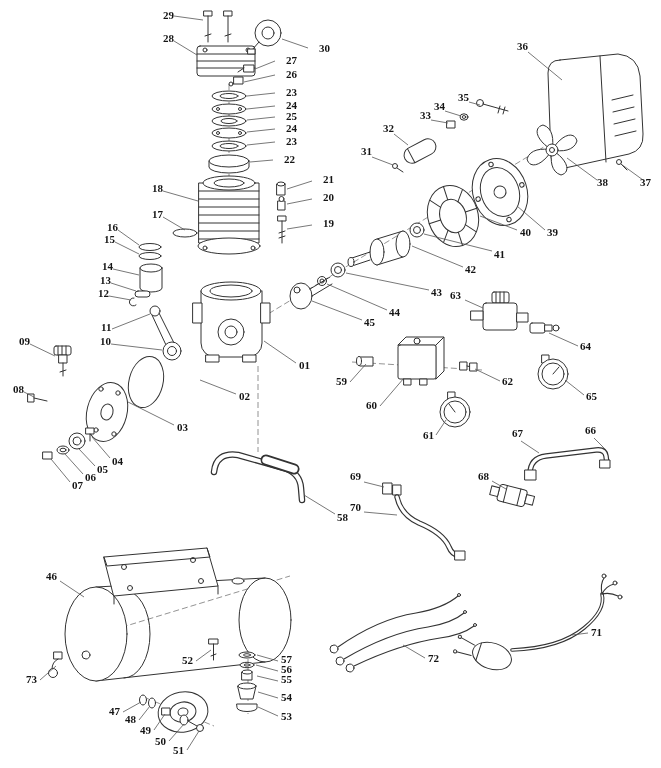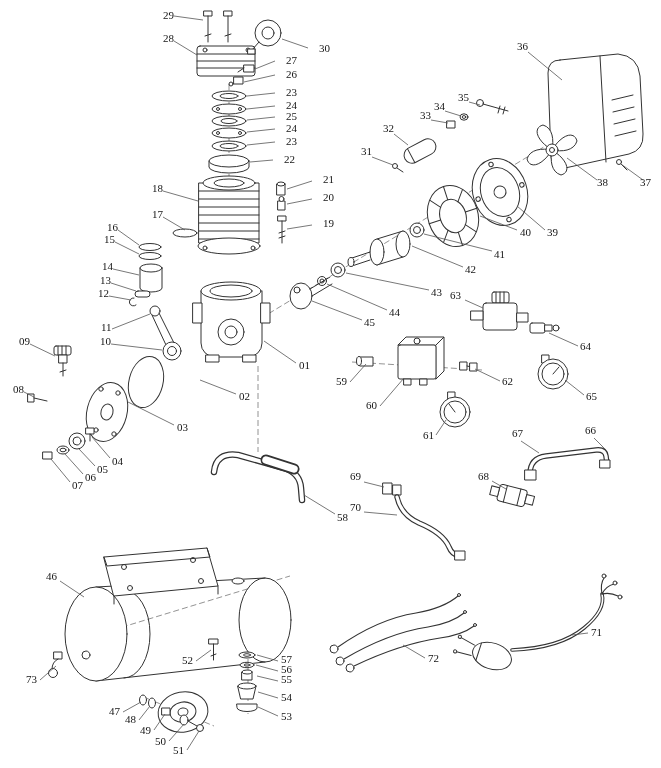--- a/index.html
+++ b/index.html
@@ -1,17 +1,17 @@
 <!DOCTYPE html>
 <html><head>
 <meta charset="utf-8">
 <style>
   html,body{margin:0;padding:0;background:#ffffff;}
   .stage{position:relative;width:661px;height:768px;background:#ffffff;overflow:hidden;
-         font-family:"Liberation Serif",serif;}
+         font-family:"Liberation Serif",serif;font-weight:bold;}
   svg{display:block;}
   .art{stroke:#333;stroke-width:1;fill:none;stroke-linejoin:round;stroke-linecap:round;}
   .art .w{fill:#ffffff;}
   .dash line{stroke:#777;stroke-width:0.8;stroke-dasharray:6 3;}
   .leaders line{stroke:#555;stroke-width:0.8;}
   .labels text{font-family:"Liberation Serif",serif;font-size:11px;fill:#151515;text-anchor:start;}
   .tube{stroke:#333;stroke-width:5.5;fill:none;stroke-linecap:round;}
   .tubein{stroke:#fff;stroke-width:3.2;fill:none;stroke-linecap:round;}
   .tube2{stroke:#333;stroke-width:6.5;fill:none;stroke-linecap:round;}
   .tubein2{stroke:#fff;stroke-width:4;fill:none;stroke-linecap:round;}

